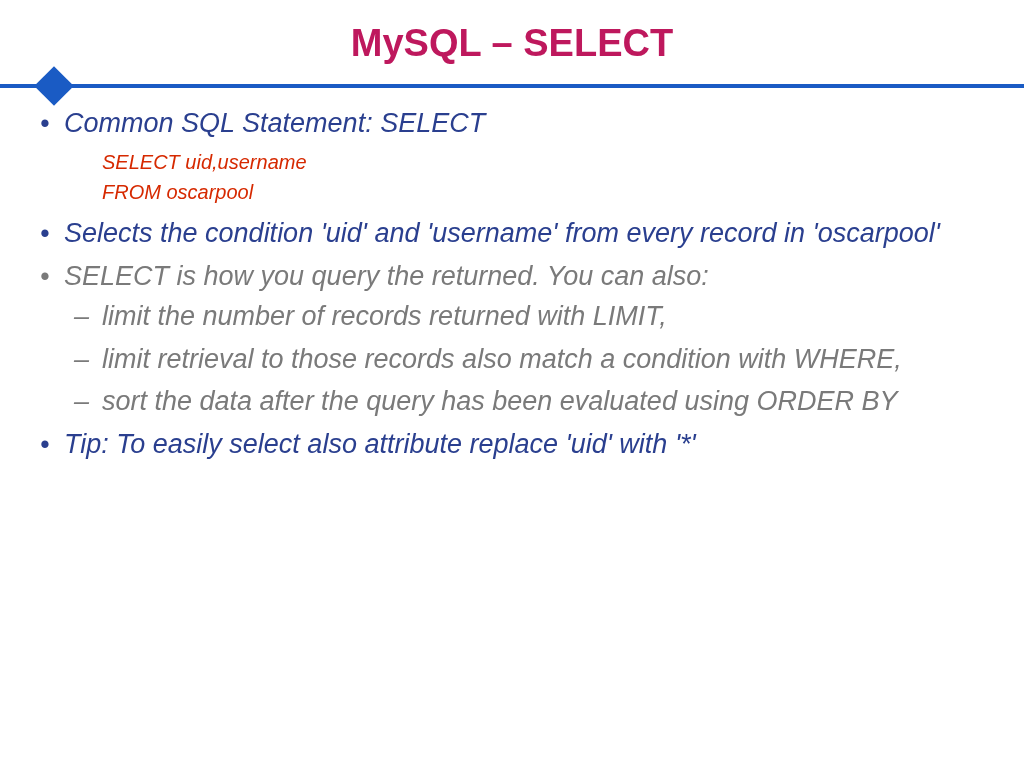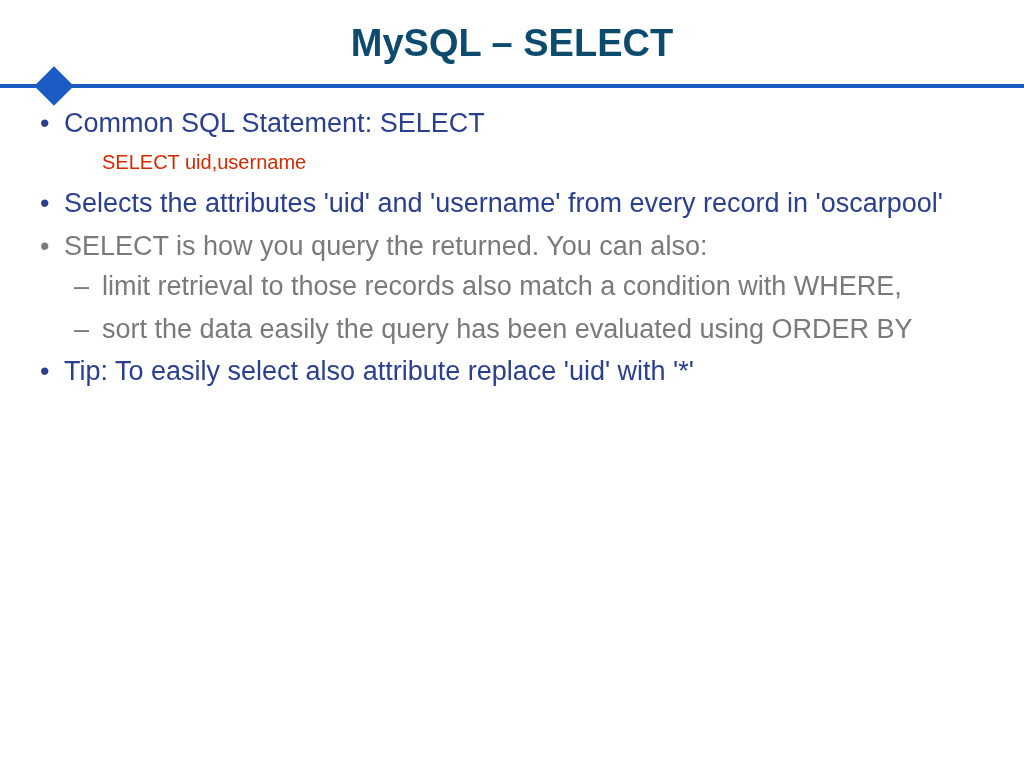--- a/index.html
+++ b/index.html
@@ -8,21 +8,21 @@
       height: 768px;
       font-family: Arial, Helvetica, sans-serif;
       background: #ffffff;
       position: relative;
       overflow: hidden;
     }
     .title {
       text-align: center;
       font-size: 38px;
       font-weight: bold;
-      color: #0c4a6e;
+      color: #be185d;
       padding-top: 22px;
       padding-bottom: 14px;
     }
     .rule-wrap {
       position: relative;
       width: 100%;
       height: 14px;
       margin-bottom: 12px;
     }
     .rule {
@@ -39,20 +39,21 @@
       top: -7px;
       width: 28px;
       height: 28px;
       background: #1a5bc4;
       transform: rotate(45deg);
     }
     .content {
       padding: 0 40px 0 30px;
       font-size: 27px;
       line-height: 1.35;
+      font-style: italic;
     }
     ul.bullets { list-style: none; padding-left: 34px; }
     ul.bullets > li { position: relative; margin-bottom: 6px; }
     ul.bullets > li::before {
       content: "•";
       position: absolute;
       left: -24px;
       top: 0;
       font-size: 27px;
     }
@@ -87,25 +88,27 @@
   <div class="rule"></div>
   <div class="diamond"></div>
 </div>
 
 <div class="content">
   <ul class="bullets">
     <li class="navy">Common SQL Statement: SELECT</li>
   </ul>
   <div class="code-block">
     <div class="code-line">SELECT uid,username</div>
+    <div class="code-line">FROM oscarpool</div>
   </div>
   <ul class="bullets">
-    <li class="navy">Selects the attributes 'uid' and 'username' from every record in 'oscarpool'</li>
+    <li class="navy">Selects the condition 'uid' and 'username' from every record in 'oscarpool'</li>
     <li class="gray">
       <span>SELECT is how you query the returned. You can also:</span>
       <ul class="sub">
+        <li>limit the number of records returned with LIMIT,</li>
         <li>limit retrieval to those records also match a condition with WHERE,</li>
-        <li>sort the data easily the query has been evaluated using ORDER BY</li>
+        <li>sort the data after the query has been evaluated using ORDER BY</li>
       </ul>
     </li>
     <li class="navy">Tip: To easily select also attribute replace 'uid' with '*'</li>
   </ul>
 </div>
 
 </body></html>

